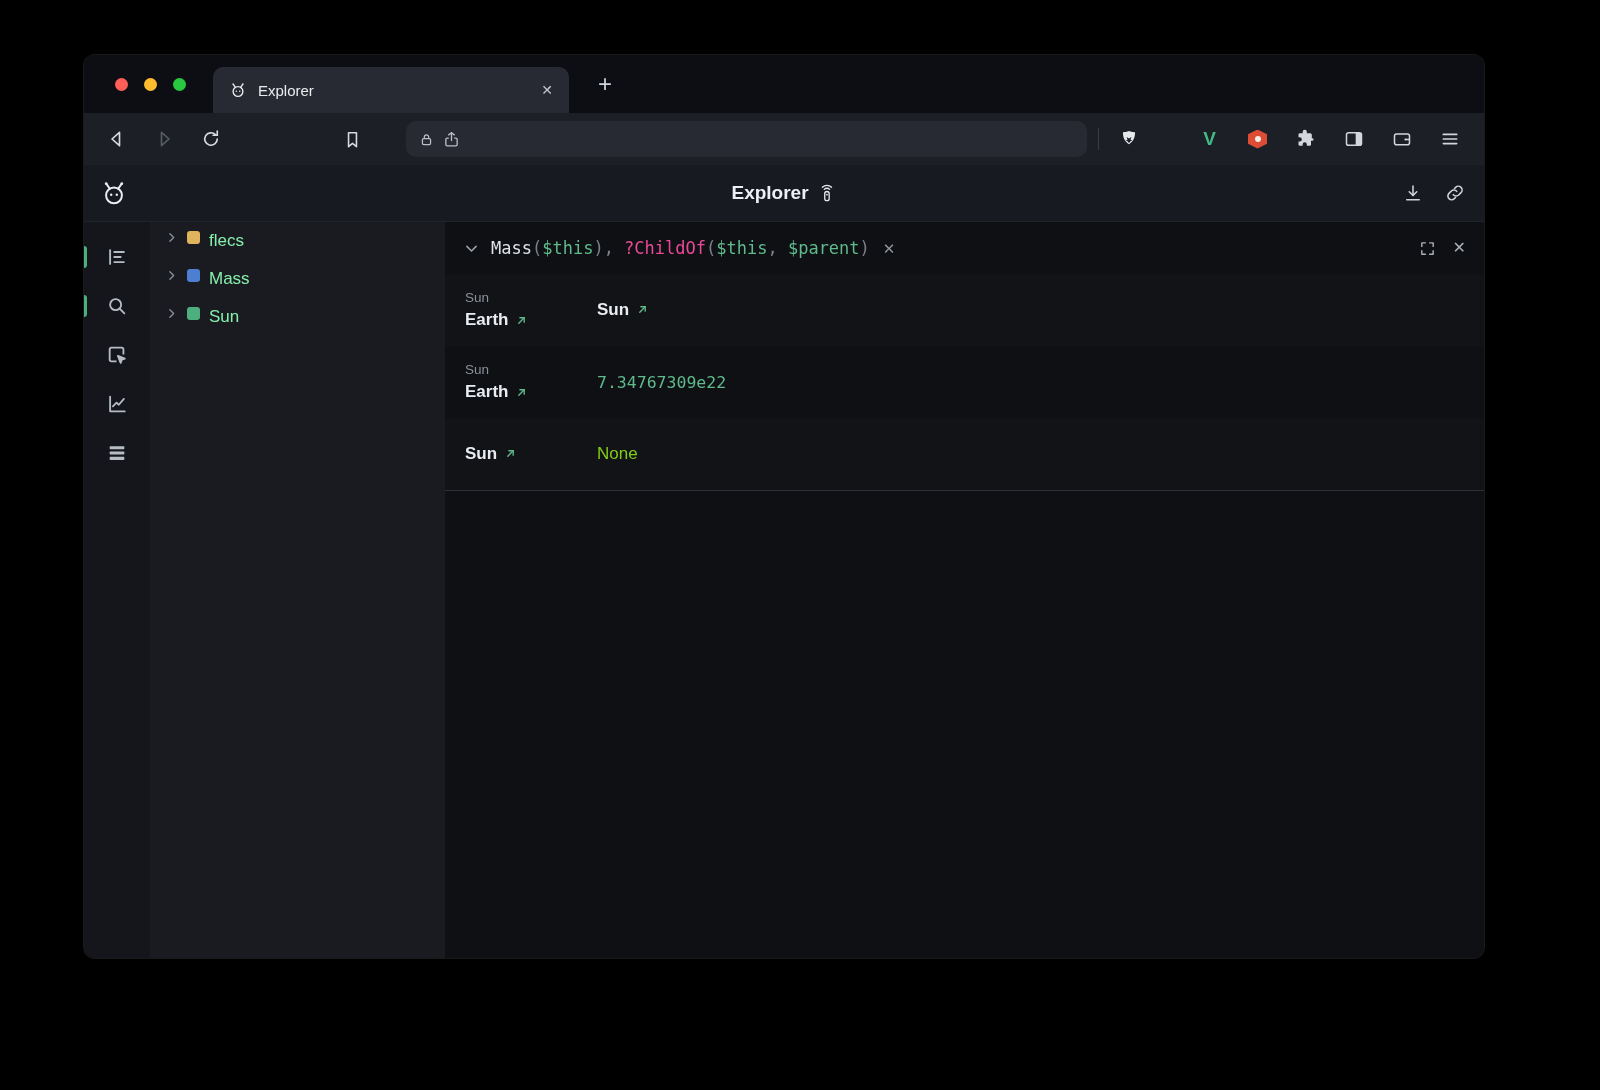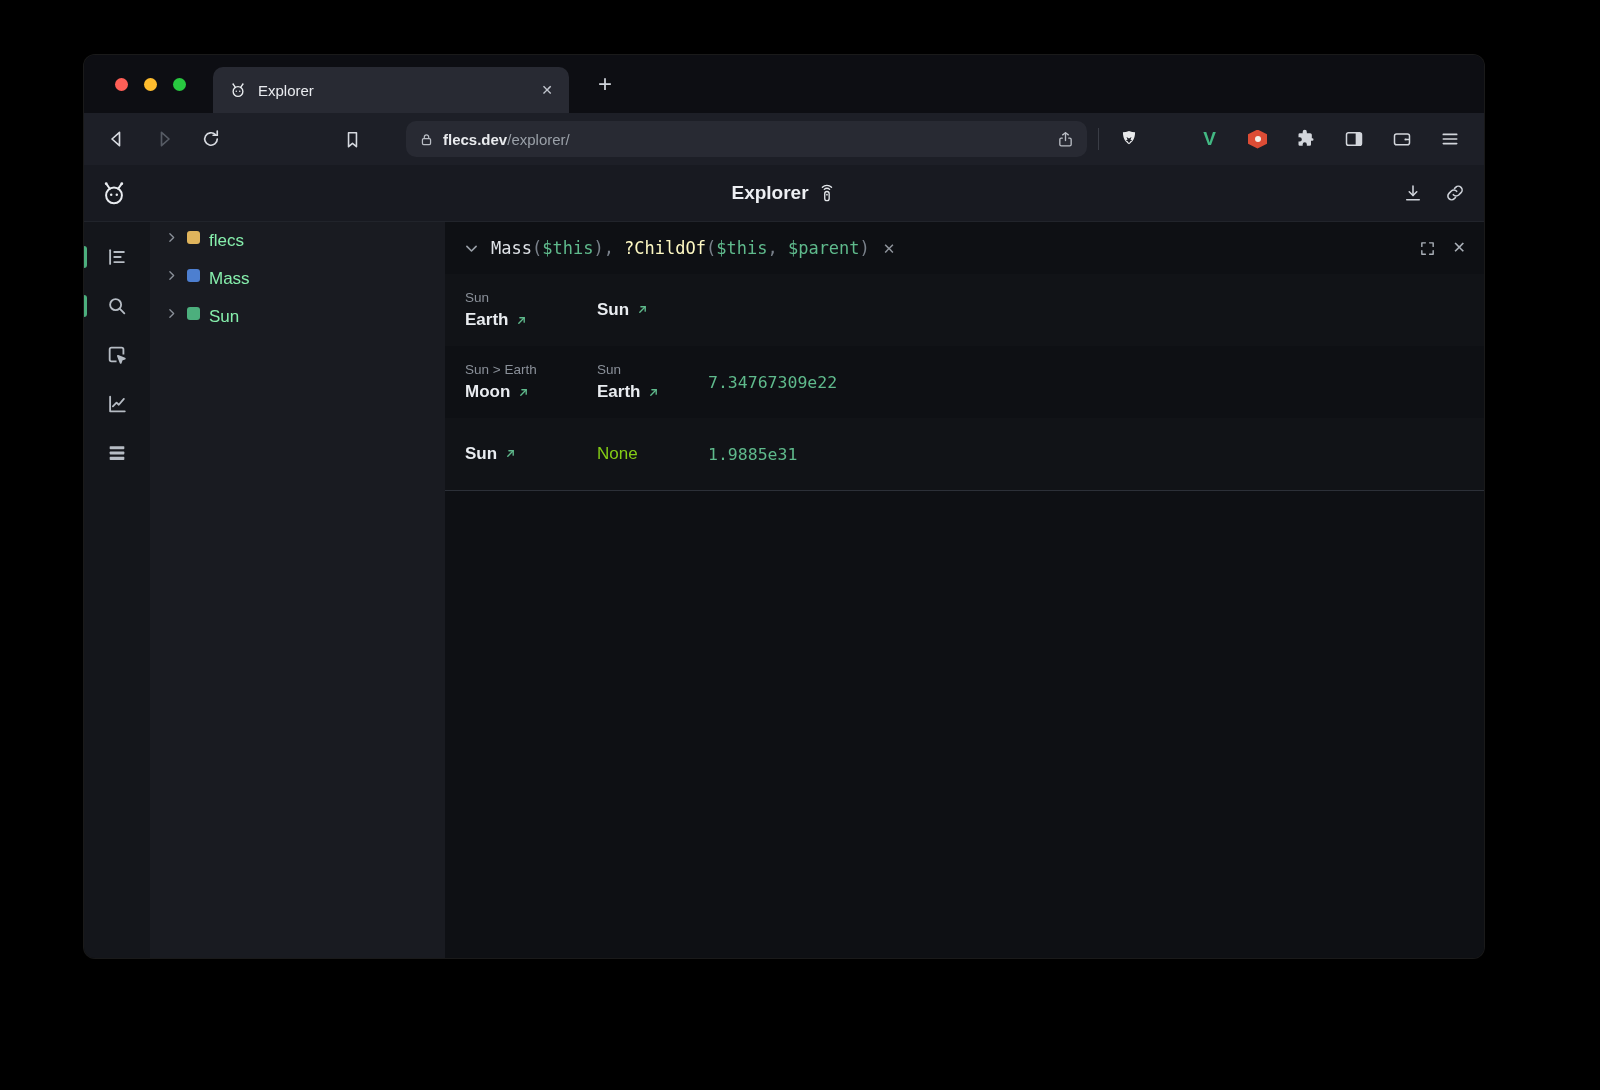--- a/index.html
+++ b/index.html
@@ -65,21 +65,21 @@
   .tree-chevron { color:#8a9099; display:flex; }
   .tree-square { width:13px; height:13px; border-radius:3px; background:#888; }
 
   
   .main { flex:1; background:#0e1014; display:flex; flex-direction:column; min-width:0; }
   .query-bar { height:52px; display:flex; align-items:center; padding:0 18px; gap:11px; flex-shrink:0; }
   .qchev { color:#9aa0a8; display:flex; }
   .query-text { font-family:"DejaVu Sans Mono","Liberation Mono",monospace; font-size:17px; white-space:nowrap; }
   .tok-ident { color:#dfe3e8; }
   .tok-var   { color:#5fba8c; }
-  .tok-oper  { color:#fef9c3; }
+  .tok-oper  { color:#ec4899; }
   .tok-punct { color:#79808a; }
   .clear-x { color:#8f949c; font-size:15px; margin-left:2px; line-height:1; }
   .qb-actions { margin-left:auto; display:flex; align-items:center; gap:17px; color:#aab0b8; }
   .close-x { font-size:16px; line-height:1; }
 
   .grid { display:grid; grid-template-columns:132px 111px 1fr; padding-left:20px; align-items:stretch; }
   .thead { height:44px; color:#99a0a9; font-size:16px; border-bottom:1px solid rgba(255,255,255,.05); }
   .thead > div { display:flex; align-items:center; }
   .tbody { border-bottom:1px solid #2c3038; }
   .row { min-height:72px; }
@@ -145,21 +145,20 @@
             <path d="M7 3.5h10V21l-5-4.2L7 21z"></path>
           </svg>
       </div>
       <div class="urlbar">
         <span class="url-icon">
           <svg width="15" height="15" viewBox="0 0 24 24" fill="none" stroke="currentColor" stroke-width="2">
               <rect x="5.5" y="10.5" width="13" height="9.5" rx="2"></rect>
               <path d="M8.5 10.5V8a3.5 3.5 0 0 1 7 0v2.5"></path>
             </svg>
         </span>
-        <span class="url-text"><span style="font-weight:600;">flecs.dev</span><span class="url-path">/explorer/</span></span>
         <span class="url-icon">
           <svg width="17" height="17" viewBox="0 0 24 24" fill="none" stroke="currentColor" stroke-width="1.9" stroke-linecap="round" stroke-linejoin="round">
               <path d="M12 2.5v11"></path>
               <path d="M8 5.5l4-3 4 3"></path>
               <path d="M7.5 10H6a2 2 0 0 0-2 2v7a2 2 0 0 0 2 2h12a2 2 0 0 0 2-2v-7a2 2 0 0 0-2-2h-1.5"></path>
             </svg>
         </span>
       </div>
       <div class="sep"></div>
       <div class="tbtn" style="margin-right:0">
@@ -358,32 +357,20 @@
                         <path d="M7 17L17 7"></path>
                         <path d="M9 7h8v8"></path>
                       </svg>
                     </span>
                 </div>
               </div>
             </div>
 
             <div class="grid row">
               <div class="cell">
-                <div class="path">Sun &gt; Earth</div>
-                <div class="name-line">
-                  <span>Moon</span>
-                  <span class="goto">
-                      <svg width="13" height="13" viewBox="0 0 24 24" fill="none" stroke="currentColor" stroke-width="2.5" stroke-linecap="round" stroke-linejoin="round">
-                        <path d="M7 17L17 7"></path>
-                        <path d="M9 7h8v8"></path>
-                      </svg>
-                    </span>
-                </div>
-              </div>
-              <div class="cell">
                 <div class="path">Sun</div>
                 <div class="name-line">
                   <span>Earth</span>
                   <span class="goto">
                       <svg width="13" height="13" viewBox="0 0 24 24" fill="none" stroke="currentColor" stroke-width="2.5" stroke-linecap="round" stroke-linejoin="round">
                         <path d="M7 17L17 7"></path>
                         <path d="M9 7h8v8"></path>
                       </svg>
                     </span>
                 </div>
@@ -403,23 +390,20 @@
                         <path d="M9 7h8v8"></path>
                       </svg>
                     </span>
                 </div>
               </div>
               <div class="cell">
                 <div class="name-line">
                   <span class="muted">None</span>
                 </div>
               </div>
-              <div class="cell">
-                <span class="mass">1.9885e31</span>
-              </div>
             </div>
 
           </div>
         </div>
 
       </div>
     </div>
 
   </div>
 </div>

